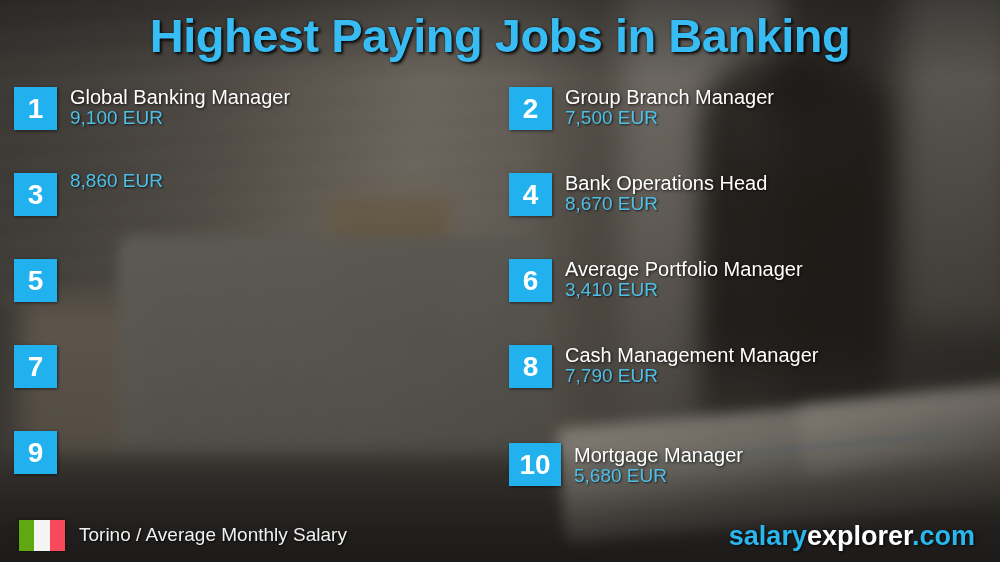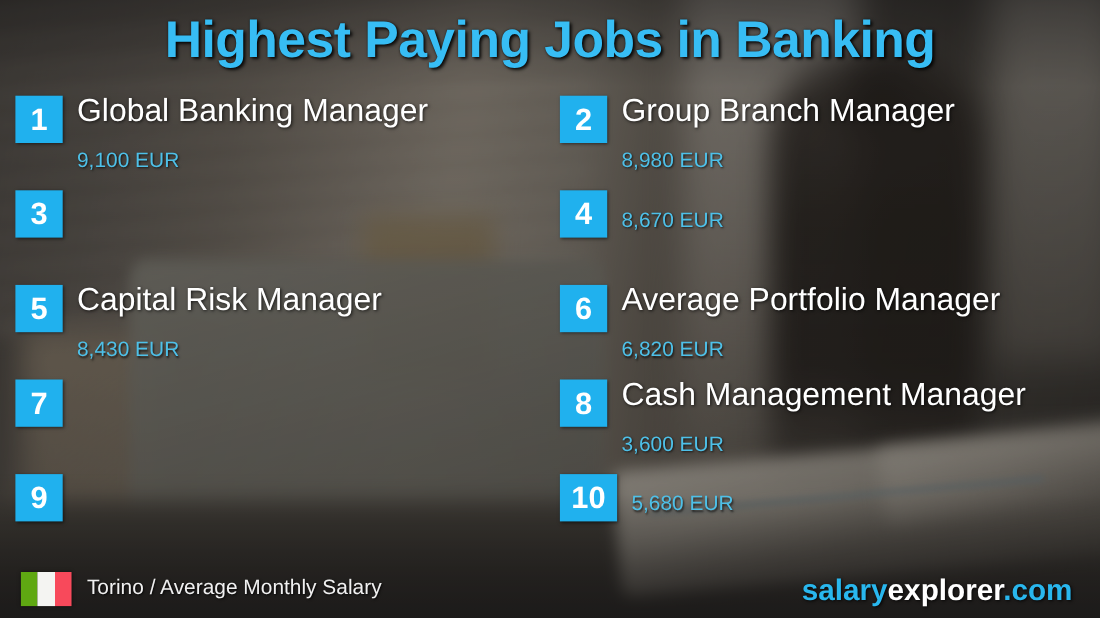--- a/index.html
+++ b/index.html
@@ -226,31 +226,31 @@
     box-shadow: 1px 1px 3px rgba(0,0,0,0.55);
   }
   .badge.wide { width: 52px; }
 
   .rowtext {
     margin-left: 13px;
     line-height: 1;
   }
 
   .jobtitle {
-    font-size: 29px;
+    font-size: 20px;
     color: #ffffff;
     white-space: nowrap;
     text-shadow: 1px 1px 3px rgba(0,0,0,0.75);
     padding-top: 3px;
   }
 
   .salary {
     font-size: 19px;
     color: #4ec0e8;
-    margin-top: 21px;
+    margin-top: 1px;
     white-space: nowrap;
     text-shadow: 1px 1px 2px rgba(0,0,0,0.7);
   }
 
   
   .footer {
     position: absolute;
     left: 0;
     bottom: 0;
     width: 1000px;
@@ -325,64 +325,63 @@
           <div class="badge">1</div>
           <div class="rowtext">
             <div class="jobtitle">Global Banking Manager</div>
             <div class="salary">9,100 EUR</div>
           </div>
         </div>
         <div class="row" style="left: 509px; top: 0px;">
           <div class="badge">2</div>
           <div class="rowtext">
             <div class="jobtitle">Group Branch Manager</div>
-            <div class="salary">8,980 EUR</div>
+            <div class="salary">7,500 EUR</div>
           </div>
         </div>
         <div class="row" style="left: 14px; top: 86px;">
           <div class="badge">3</div>
           <div class="rowtext">
+            <div class="salary">8,860 EUR</div>
           </div>
         </div>
         <div class="row" style="left: 509px; top: 86px;">
           <div class="badge">4</div>
           <div class="rowtext">
+            <div class="jobtitle">Bank Operations Head</div>
             <div class="salary">8,670 EUR</div>
           </div>
         </div>
         <div class="row" style="left: 14px; top: 172px;">
           <div class="badge">5</div>
-          <div class="rowtext">
-            <div class="jobtitle">Capital Risk Manager</div>
-            <div class="salary">8,430 EUR</div>
-          </div>
         </div>
         <div class="row" style="left: 509px; top: 172px;">
           <div class="badge">6</div>
           <div class="rowtext">
             <div class="jobtitle">Average Portfolio Manager</div>
-            <div class="salary">6,820 EUR</div>
+            <div class="salary">3,410 EUR</div>
           </div>
         </div>
         <div class="row" style="left: 14px; top: 258px;">
           <div class="badge">7</div>
         </div>
         <div class="row" style="left: 509px; top: 258px;">
           <div class="badge">8</div>
           <div class="rowtext">
             <div class="jobtitle">Cash Management Manager</div>
-            <div class="salary">3,600 EUR</div>
+            <div class="salary">7,790 EUR</div>
           </div>
         </div>
         <div class="row" style="left: 14px; top: 344px;">
           <div class="badge">9</div>
         </div>
-        <div class="row" style="left: 509px; top: 344px;">
+        <div class="row" style="left: 509px; top: 344px; align-items: center;">
           <div class="badge wide">10</div>
           <div class="rowtext">
+            <div class="jobtitle">Mortgage Manager</div>
             <div class="salary">5,680 EUR</div>
           </div>
         </div>
       </div>
 
     <div class="footer">
       <div class="flag">
         <span class="f-green"></span>
         <span class="f-white"></span>
         <span class="f-red"></span>

